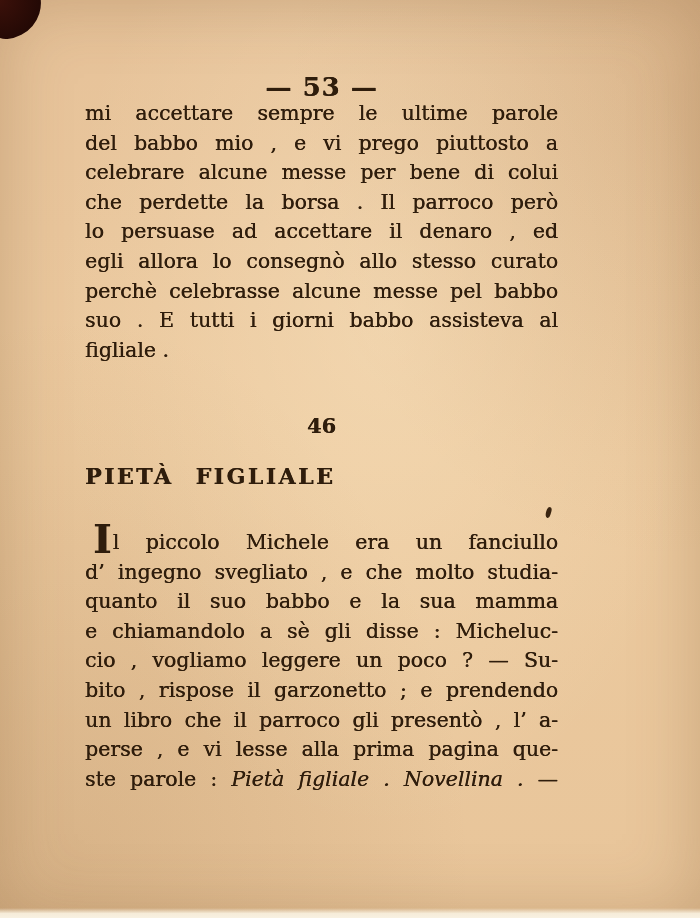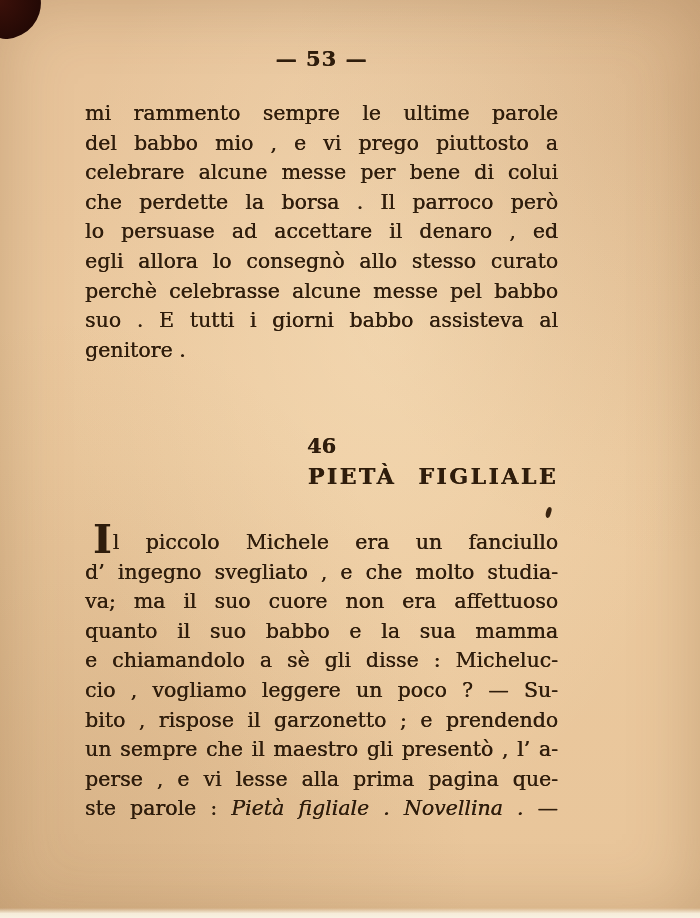--- a/index.html
+++ b/index.html
@@ -45,46 +45,46 @@
     text-align-last: justify;
     text-shadow: 0.35px 0 0 currentColor;
   }
   .line.flush { text-align-last: left; }
   .line.indent { padding-left: 8px; }
   .italic { font-style: italic; }
 
   .pagenum {
     position: absolute;
     left: 85px; width: 473px;
-    top: 46px;
+    top: 72px;
     text-align: center;
     text-align-last: center;
-    font-size: 21px;
+    font-size: 26px;
     font-weight: bold;
     letter-spacing: 1px;
     text-shadow: 0.35px 0 0 currentColor;
   }
 
   .para1 { top: 99px; }
 
   .section-number {
     position: absolute;
     left: 85px; width: 473px;
-    top: 433px;
+    top: 413px;
     text-align: center;
     font-size: 21px;
     font-weight: bold;
     text-shadow: 0.35px 0 0 currentColor;
   }
 
   .heading {
     position: absolute;
     left: 85px; width: 473px;
     top: 463px;
-    text-align: right;
+    text-align: left;
     font-size: 22px;
     font-weight: bold;
     letter-spacing: 2.5px;
     word-spacing: 12px;
     text-shadow: 0.4px 0 0 currentColor;
   }
 
   .para2 { top: 528px; }
 
   .initial {
@@ -117,44 +117,43 @@
 </head>
 <body>
 
 <div class="page">
 
   <div class="corner-mark"></div>
 
   <div class="pagenum">— 53 —</div>
 
   <div class="text-col para1">
-    <div class="line">mi rammento sempre le ultime parole</div>
+    <div class="line">mi accettare sempre le ultime parole</div>
     <div class="line">del babbo mio , e vi prego piuttosto a</div>
     <div class="line">celebrare alcune messe per bene di colui</div>
     <div class="line">che perdette la borsa . Il parroco però</div>
     <div class="line">lo persuase ad accettare il denaro , ed</div>
     <div class="line">egli allora lo consegnò allo stesso curato</div>
     <div class="line">perchè celebrasse alcune messe pel babbo</div>
     <div class="line">suo . E tutti i giorni babbo assisteva al</div>
-    <div class="line flush">genitore .</div>
+    <div class="line flush">figliale .</div>
   </div>
 
   <div class="section-number">46</div>
 
   <div class="heading">PIETÀ FIGLIALE</div>
 
   <div class="text-col para2">
     <div class="line indent"><span class="initial">I</span><span>l piccolo Michele era un fanciullo</span></div>
     <div class="line">d’ ingegno svegliato , e che molto studia-</div>
-    <div class="line">va; ma il suo cuore non era affettuoso</div>
     <div class="line">quanto il suo babbo e la sua mamma</div>
     <div class="line">e chiamandolo a sè gli disse : Micheluc-</div>
     <div class="line">cio , vogliamo leggere un poco ? — Su-</div>
     <div class="line">bito , rispose il garzonetto ; e prendendo</div>
-    <div class="line">un sempre che il maestro gli presentò , l’ a-</div>
+    <div class="line">un libro che il parroco gli presentò , l’ a-</div>
     <div class="line">perse , e vi lesse alla prima pagina que-</div>
     <div class="line"><span>ste parole : </span><span class="italic">Pietà figliale . Novellina .</span><span> —</span></div>
   </div>
 
   <div class="speck"></div>
 
   <div class="bottom-edge"></div>
 
 </div>
 

